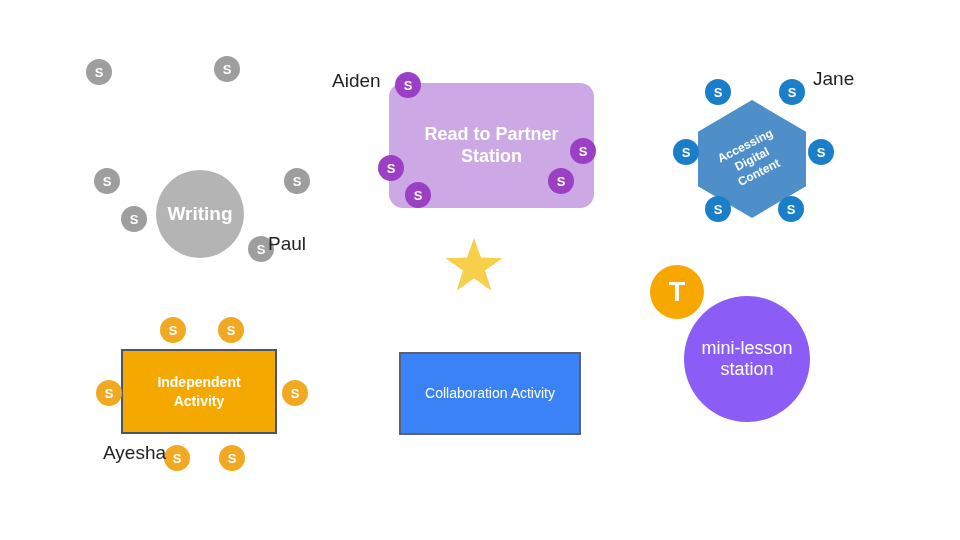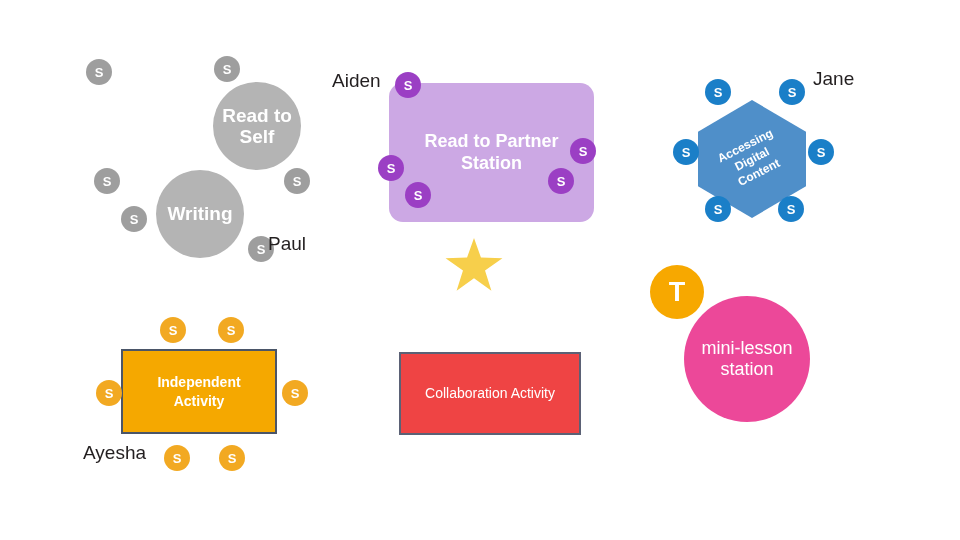--- a/index.html
+++ b/index.html
@@ -58,21 +58,21 @@
     color: #ffffff;
     box-sizing: border-box;
   }
   .gray-circle {
     background: #b4b4b4;
     font-size: 19px;
     font-weight: bold;
     line-height: 1.12;
   }
   .green-circle {
-    background: #ec4899;
+    background: #8b5cf6;
     font-size: 18px;
     line-height: 1.15;
   }
 
   .rect-station {
     position: absolute;
     display: flex;
     align-items: center;
     justify-content: center;
     text-align: center;
@@ -87,21 +87,21 @@
     line-height: 1.2;
   }
   .orange-rect {
     background: #f5a800;
     border: 2px solid #4a5568;
     font-size: 14px;
     font-weight: bold;
     line-height: 1.3;
   }
   .red-rect {
-    background: #ef4444;
+    background: #3b82f6;
     border: 2px solid #5b6175;
     font-size: 14px;
     line-height: 1.3;
   }
 
   
   .hex-wrap {
     position: absolute;
     width: 108px;
     height: 118px;
@@ -145,44 +145,38 @@
   }
 </style>
 </head>
 <body>
 
 <div id="canvas">
 
   <div class="abs" style="left:0; top:0; width:340px; height:290px;">
 
 
-    <div class="circle-station gray-circle" style="left:213px; top:82px; width:88px; height:88px;">
-      <span>
-        <span>Read to</span><br>
-        <span>Self</span>
-      </span>
-    </div>
 
     <div class="circle-station gray-circle" style="left:156px; top:170px; width:88px; height:88px;">
       <span>Writing</span>
     </div>
 
     <div class="badge s gray" style="left:86px; top:59px;">S</div>
     <div class="badge s gray" style="left:214px; top:56px;">S</div>
     <div class="badge s gray" style="left:94px; top:168px;">S</div>
     <div class="badge s gray" style="left:284px; top:168px;">S</div>
     <div class="badge s gray" style="left:121px; top:206px;">S</div>
     <div class="badge s gray" style="left:248px; top:236px;">S</div>
 
     <div class="name-label" style="left:268px; top:233px;">Paul</div>
   </div>
 
   <div class="abs" style="left:330px; top:0; width:290px; height:230px;">
 
-    <div class="rect-station purple-rect" style="left:59px; top:83px; width:205px; height:139px;">
+    <div class="rect-station purple-rect" style="left:59px; top:83px; width:205px; height:125px;">
       <span>
         <span>Read to Partner</span><br>
         <span>Station</span>
       </span>
     </div>
 
     <div class="badge s purple" style="left:65px; top:72px;">S</div>
     <div class="badge s purple" style="left:48px; top:155px;">S</div>
     <div class="badge s purple" style="left:75px; top:182px;">S</div>
     <div class="badge s purple" style="left:240px; top:138px;">S</div>
@@ -225,21 +219,21 @@
       </span>
     </div>
 
     <div class="badge s orange" style="left:80px; top:17px;">S</div>
     <div class="badge s orange" style="left:138px; top:17px;">S</div>
     <div class="badge s orange" style="left:16px; top:80px;">S</div>
     <div class="badge s orange" style="left:202px; top:80px;">S</div>
     <div class="badge s orange" style="left:84px; top:145px;">S</div>
     <div class="badge s orange" style="left:139px; top:145px;">S</div>
 
-    <div class="name-label" style="left:3px; top:142px;">Ayesha</div>
+    <div class="name-label" style="left:23px; top:142px;">Ayesha</div>
   </div>
 
   <div class="abs" style="left:380px; top:330px; width:230px; height:130px;">
     <div class="rect-station red-rect" style="left:19px; top:22px; width:182px; height:83px;">
       <span>Collaboration Activity</span>
     </div>
   </div>
 
   <div class="abs" style="left:630px; top:250px; width:230px; height:200px;">
 

